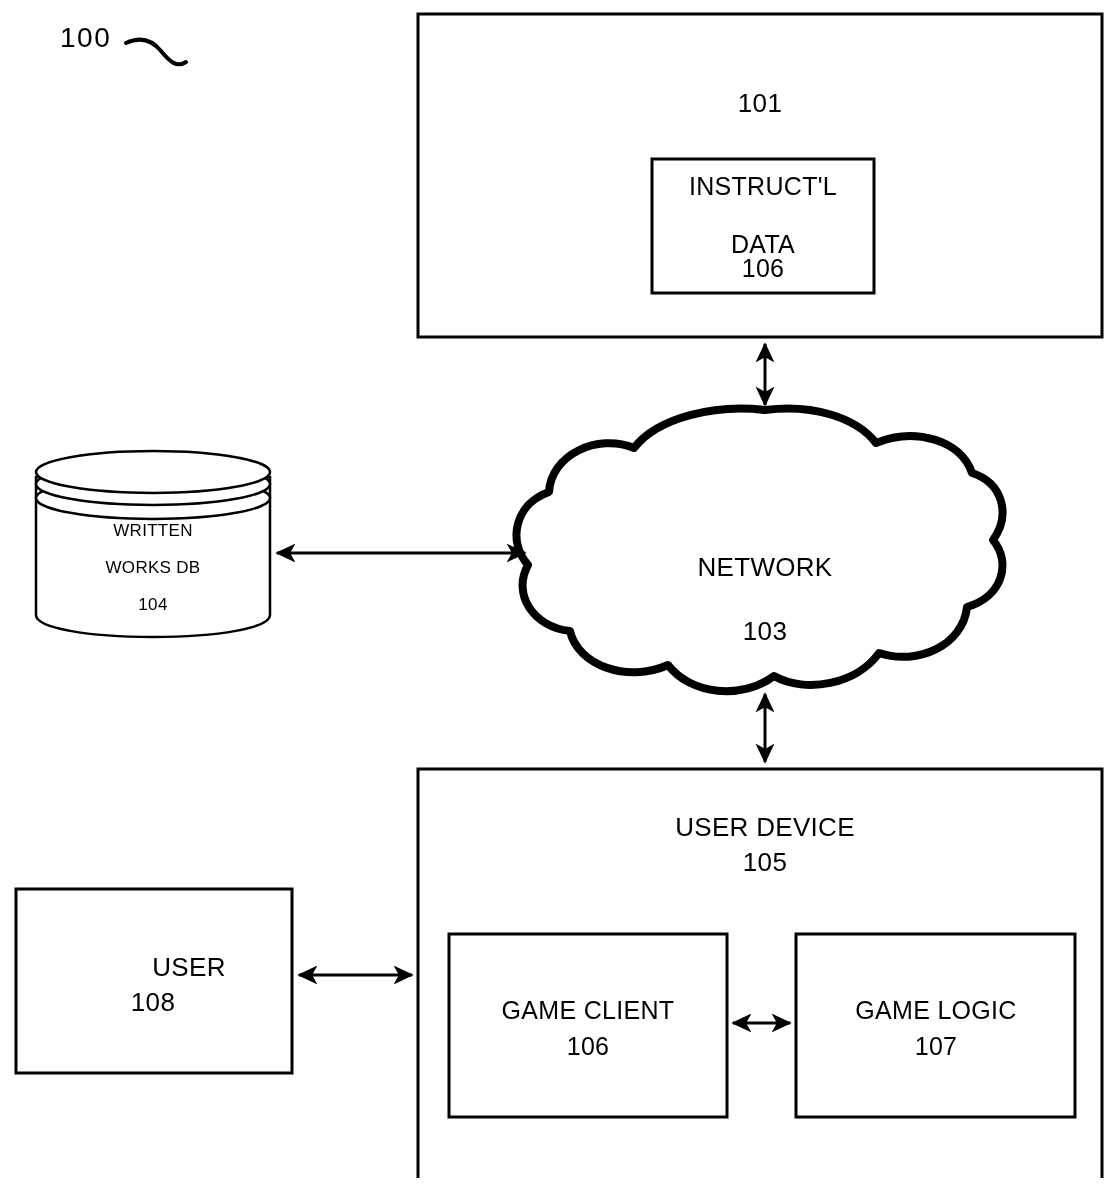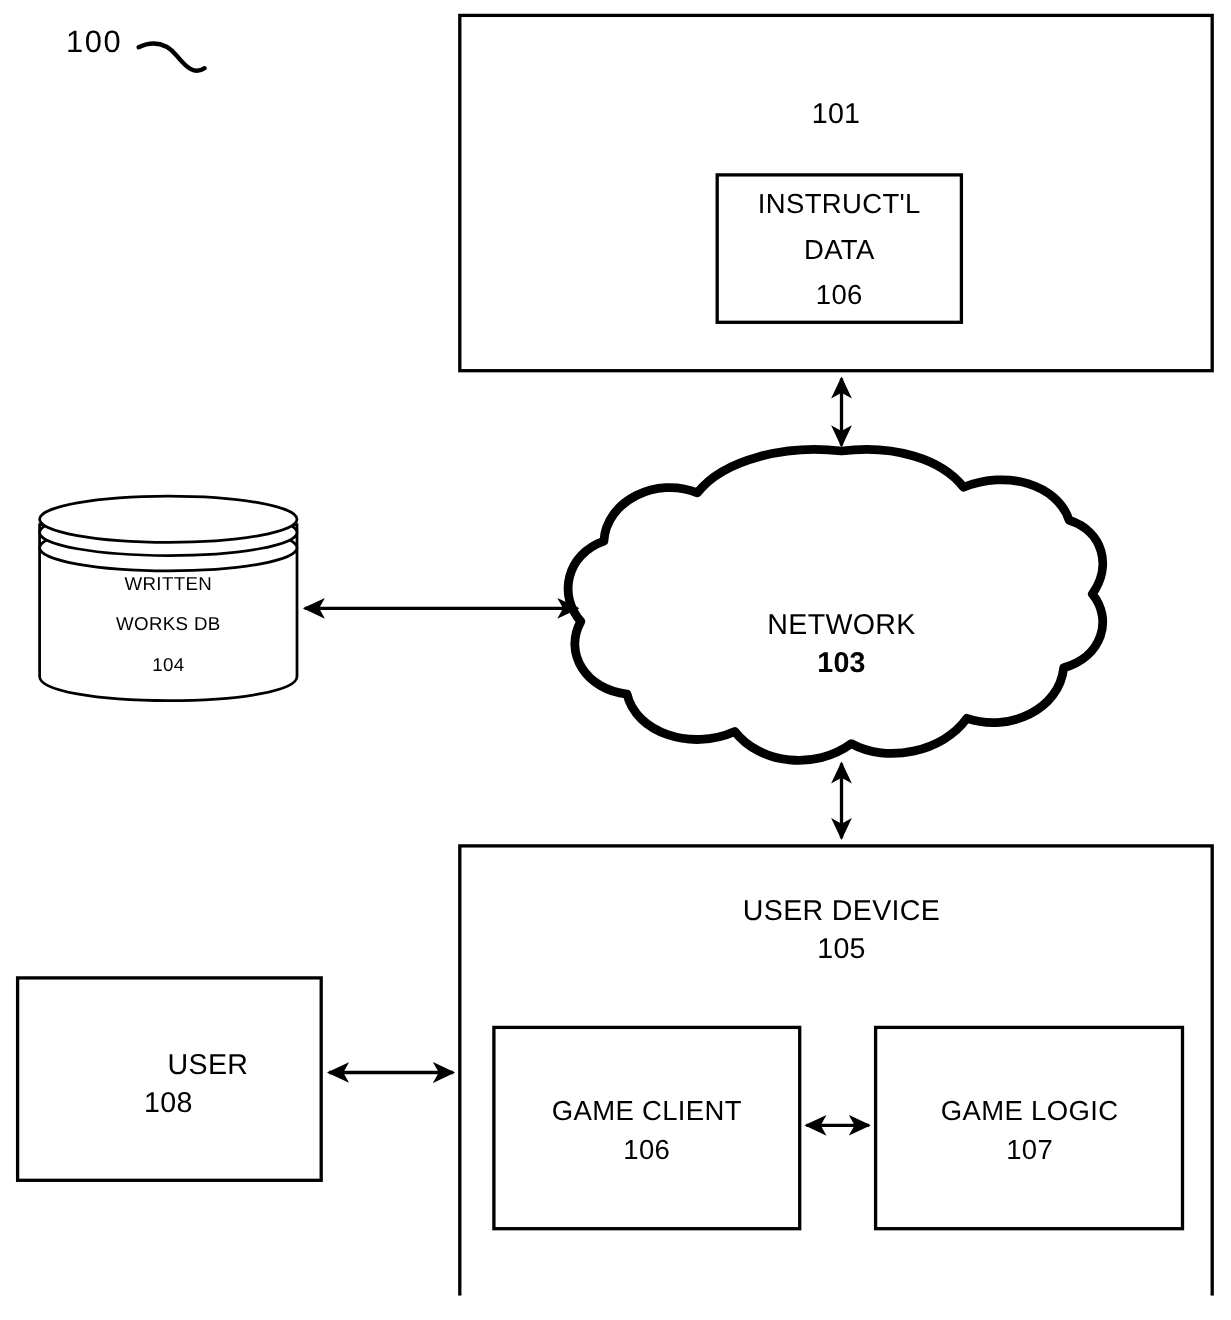--- a/index.html
+++ b/index.html
@@ -112,25 +112,25 @@
 
     <path d="M 126 43 C 141 36, 152 40, 161 51 C 170 62, 177 68, 186 62" fill="none" stroke="#000000" stroke-width="4" stroke-linecap="round"></path>
 
   </svg>
 
   <div class="fig-text t-fig-num" style="left:60px; top:22px;">100</div>
 
   <div class="fig-text t-box-label center-x" style="left:760px; top:88px;">101</div>
 
   <div class="fig-text t-inner-label center-x" style="left:763px; top:172px;">INSTRUCT'L</div>
-  <div class="fig-text t-inner-label center-x" style="left:763px; top:213px;">DATA</div>
+  <div class="fig-text t-inner-label center-x" style="left:763px; top:230px;">DATA</div>
   <div class="fig-text t-inner-label center-x" style="left:763px; top:254px;">106</div>
 
   <div class="fig-text t-cloud-label center-x" style="left:765px; top:552px;">NETWORK</div>
-  <div class="fig-text t-cloud-label center-x" style="left:765px; top:587px;font-weight:bold;">103</div>
+  <div class="fig-text t-cloud-label center-x" style="left:765px; top:616px;">103</div>
 
   <div class="fig-text t-db-label center-x" style="left:153px; top:521px;">WRITTEN</div>
   <div class="fig-text t-db-label center-x" style="left:153px; top:558px;">WORKS DB</div>
   <div class="fig-text t-db-label center-x" style="left:153px; top:595px;">104</div>
 
   <div class="fig-text t-box-label center-x" style="left:765px; top:812px;">USER DEVICE</div>
   <div class="fig-text t-box-label center-x" style="left:765px; top:847px;">105</div>
 
   <div class="fig-text t-inner-label center-x" style="left:588px; top:996px;">GAME CLIENT</div>
   <div class="fig-text t-inner-label center-x" style="left:588px; top:1032px;">106</div>

